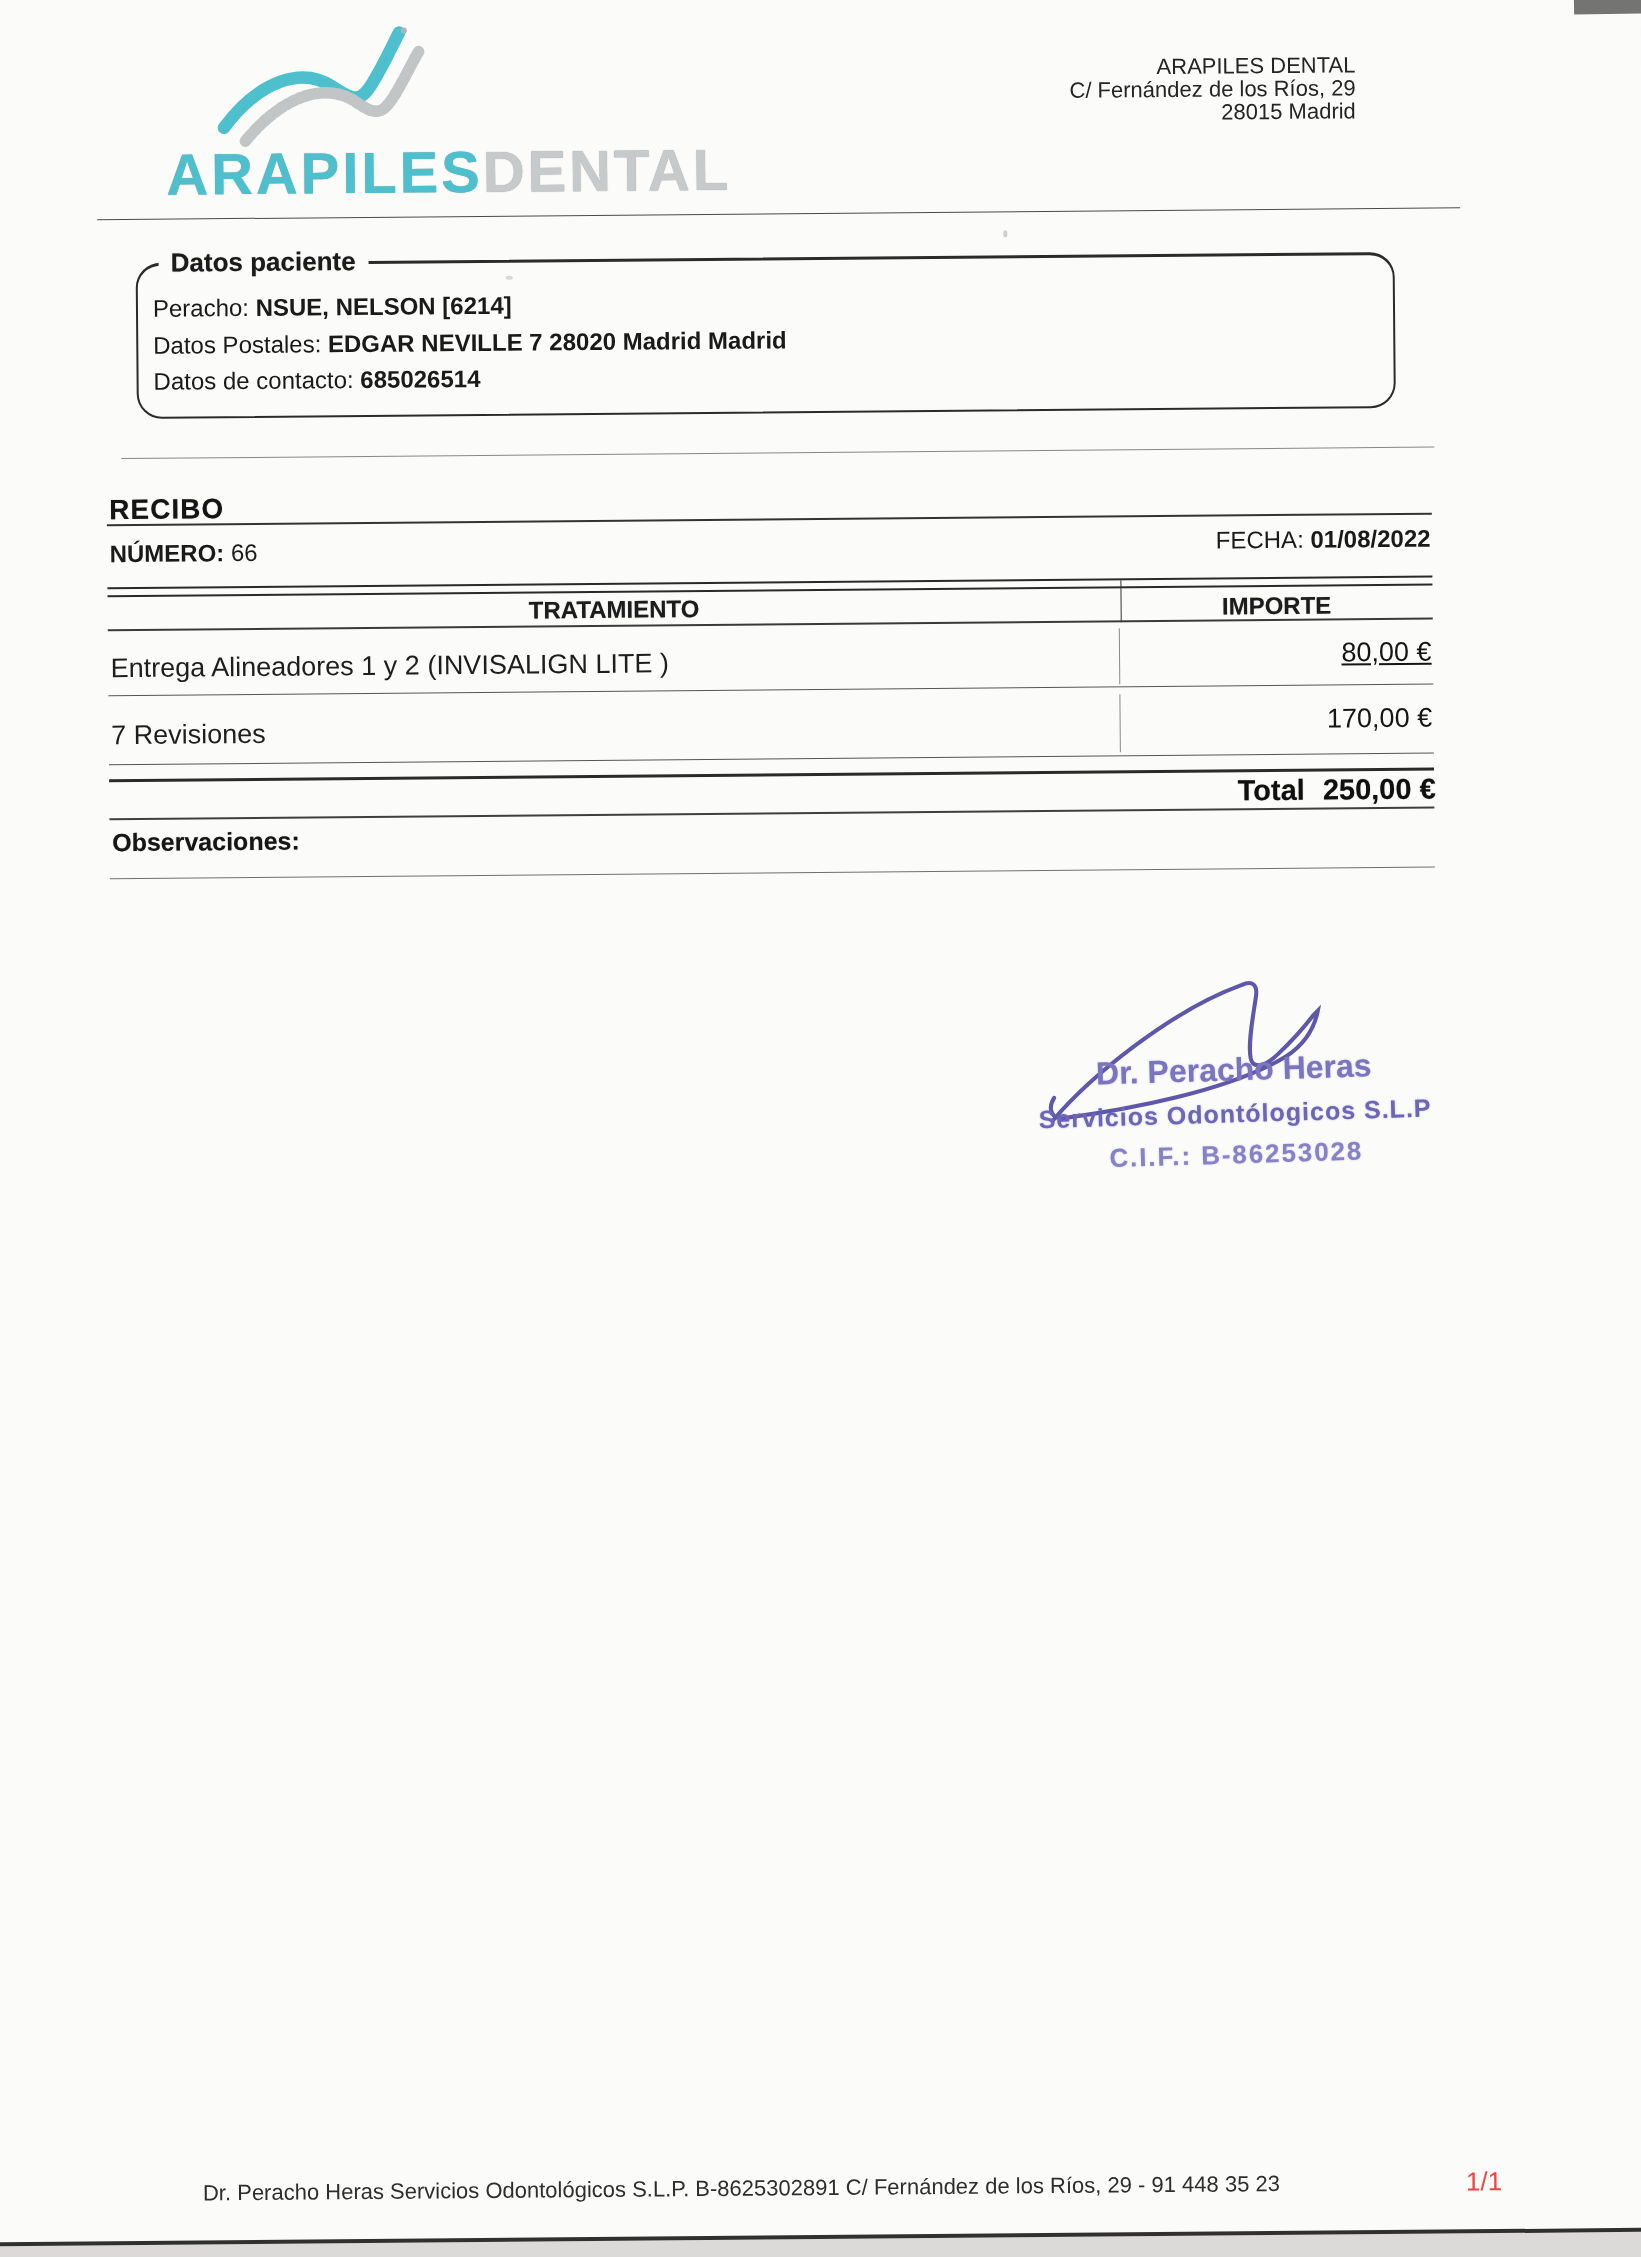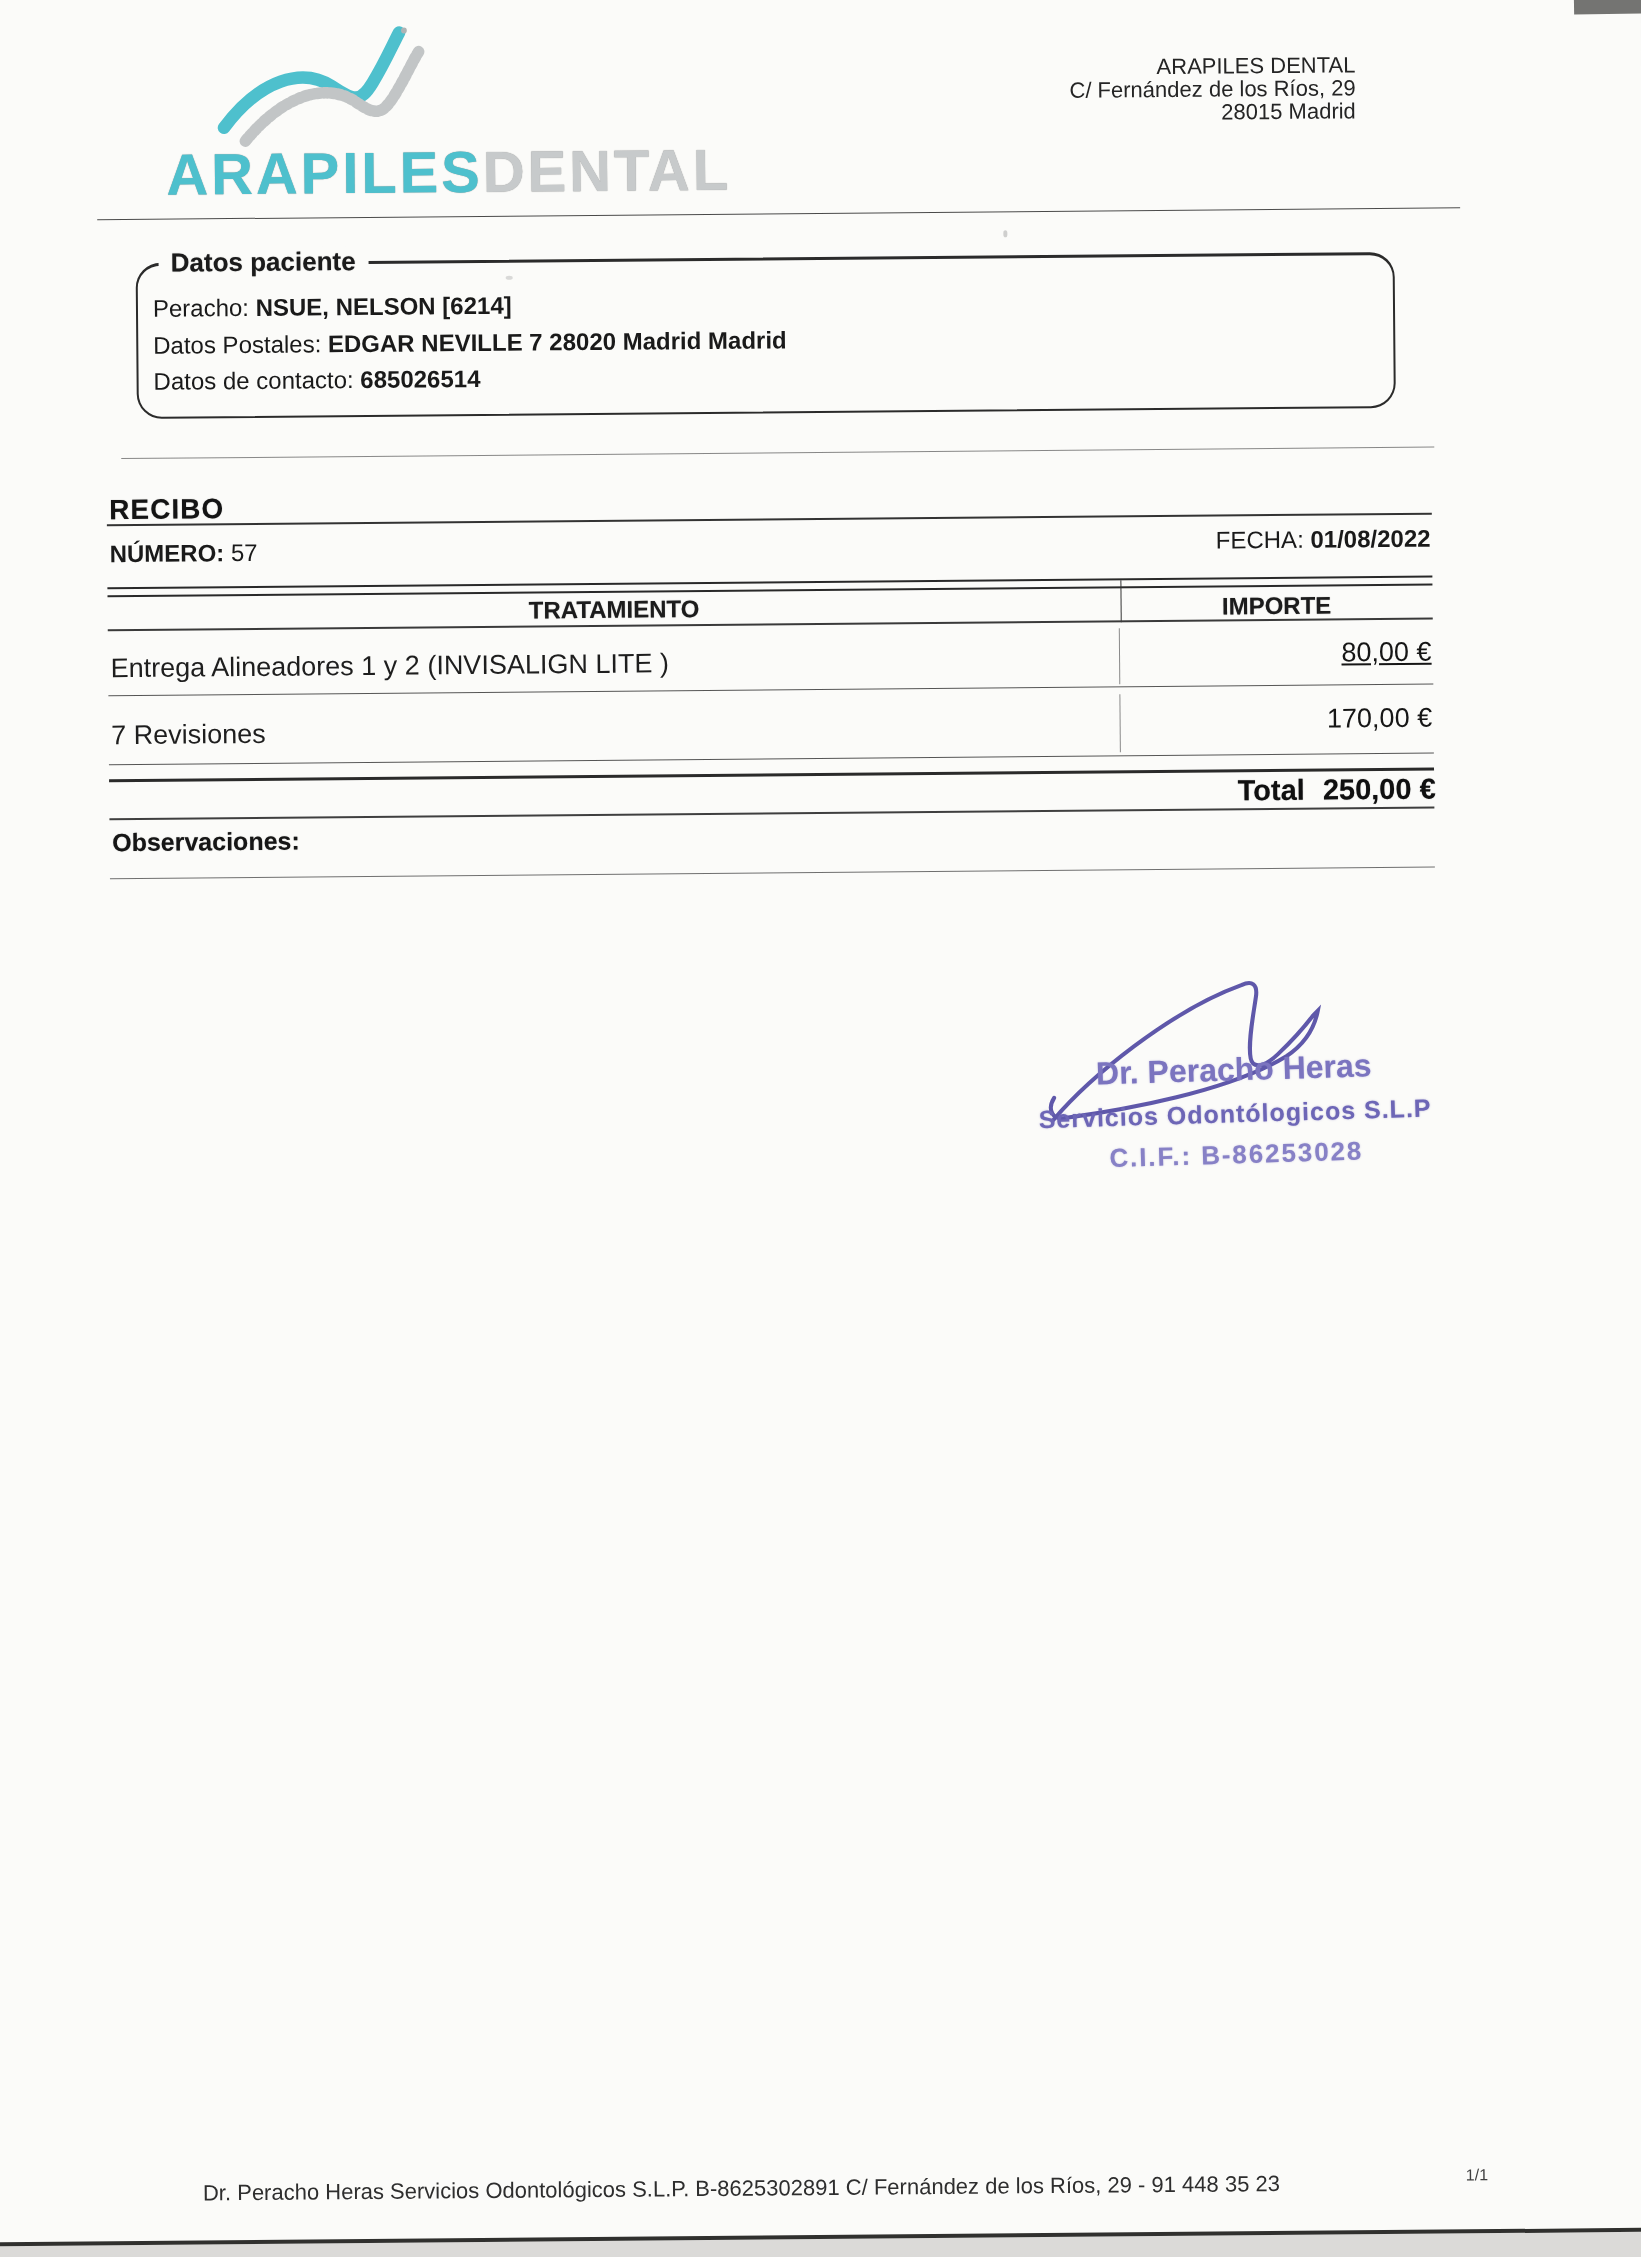--- a/index.html
+++ b/index.html
@@ -45,21 +45,21 @@
   
   .stamp{position:absolute;left:1019px;top:1055px;width:430px;text-align:center;
          transform:rotate(-1.2deg);}
   .stamp .s1{font-size:32px;font-weight:600;color:#7b74bf;text-shadow:0 0 1.9px rgba(120,114,192,.45);}
   .stamp .s2{margin-top:10.6px;font-size:25px;font-weight:bold;color:#6d66b6;letter-spacing:1px;
              text-shadow:0 0 1.9px rgba(109,102,182,.5);}
   .stamp .s3{margin-top:11.6px;font-size:26px;font-weight:600;color:#8781c6;letter-spacing:1.9px;
              text-shadow:0 0 1.9px rgba(135,129,198,.45);}
   
   .footer-text{position:absolute;left:193px;top:2175px;font-size:22px;color:#2e2e2e;white-space:nowrap;}
-  .page-num{position:absolute;left:1456px;top:2172px;font-size:16px;color:#404040;}
+  .page-num{position:absolute;left:1456px;top:2172px;font-size:26px;color:#ef4444;}
   
   .speck{position:absolute;background:#9a9a9a;border-radius:50%;}
 </style>
 </head>
 <body>
 
 <div class="canvas">
 
   <div class="bg-bottom"></div>
 
@@ -96,21 +96,21 @@
           <span>Datos de contacto: </span><b>685026514</b>
         </div>
       </div>
 
       <div class="line" style="left:126px;top:452px;width:1313px;border-top-width:1.9px;border-top-color:#6a6a6a;opacity:.8;"></div>
 
       <div class="recibo-title inky">RECIBO</div>
       <div class="line" style="left:111px;top:518px;width:1325px;border-top-width:2.9px;border-top-color:#333;"></div>
 
       <div class="kv" style="left:114px;top:534px;">
-        <b>NÚMERO: </b><span>57</span>
+        <b>NÚMERO: </b><span>66</span>
       </div>
       <div class="kv" style="right:206px;top:530px;text-align:right;">
         <span>FECHA: </span><b>01/08/2022</b>
       </div>
 
       <div class="line" style="left:111px;top:581px;width:1325px;height:5.8px;border-top-width:2.9px;border-top-color:#292929;border-bottom:2.9px solid #292929;"></div>
       <div class="thead inky" style="left:111px;top:594px;width:1014px;">TRATAMIENTO</div>
       <div class="thead inky" style="left:1125px;top:596px;width:311px;">IMPORTE</div>
       <div class="vtick" style="left:1124px;top:583px;height:42px;border-left-width:1.9px;border-left-color:#333;"></div>
       <div class="line" style="left:111px;top:623px;width:1325px;border-top-width:2.9px;border-top-color:#3a3a3a;"></div>

